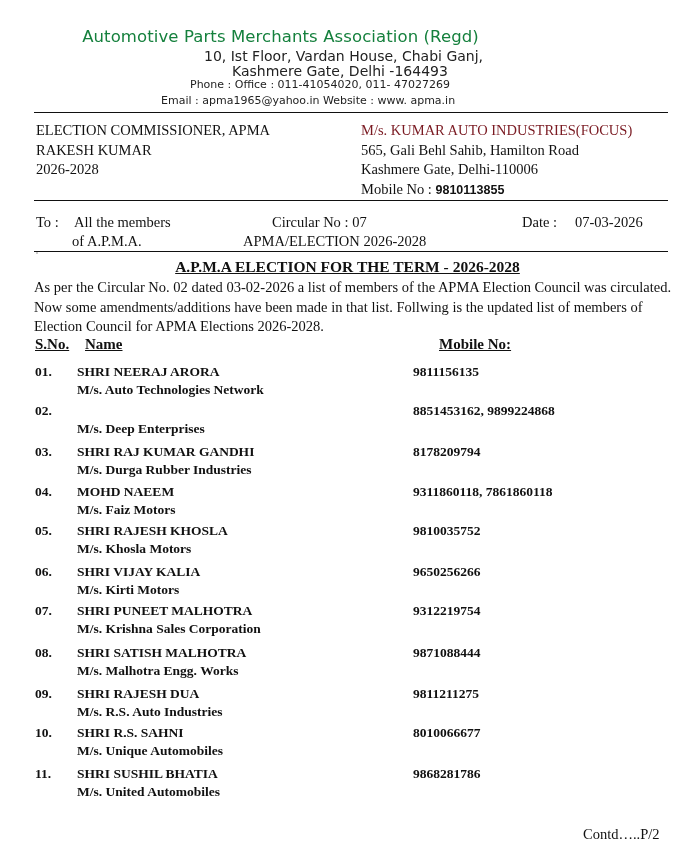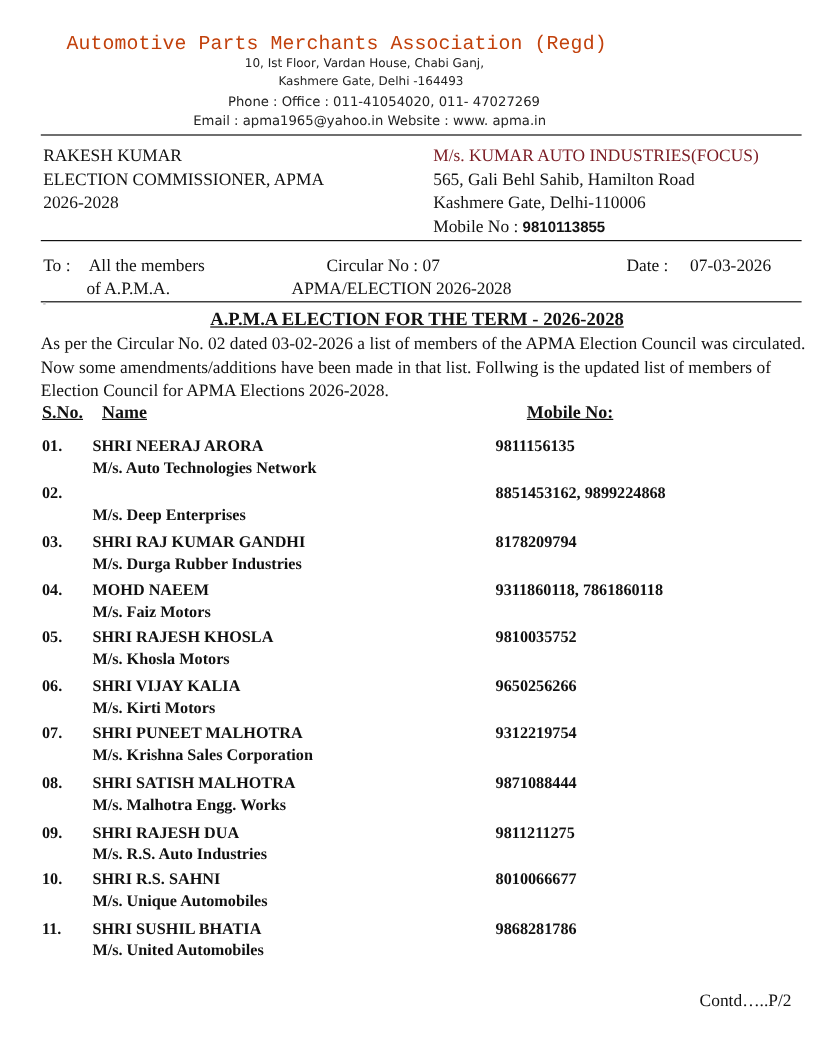--- a/index.html
+++ b/index.html
@@ -1,22 +1,22 @@
 <!DOCTYPE html>
 <html><head>
 <meta charset="utf-8">
 <style>
   html, body { margin: 0; padding: 0; background: #ffffff; }
   body { width: 695px; height: 867px; position: relative; overflow: hidden; color: #111; }
   .sans { font-family: "DejaVu Sans", "Liberation Sans", sans-serif; }
   .serif { font-family: "Liberation Serif", "DejaVu Serif", serif; }
   .abs { position: absolute; white-space: nowrap; }
 
-  .org-name { left: 0; width: 561px; text-align: center; top: 27px; font-size: 16.5px; color: #c2410c; letter-spacing: 0.1px; font-family: Liberation Mono, monospace; }
-  .org-line { font-size: 10px; color: #222; }
+  .org-name { left: 0; width: 561px; text-align: center; top: 27px; font-size: 16.5px; color: #15803d; letter-spacing: 0.1px; }
+  .org-line { font-size: 14px; color: #222; }
   .hr { position: absolute; left: 34px; width: 634px; height: 0; border-top: 1.6px solid #111; }
 
   .left-block div, .right-block div { font-size: 14.5px; line-height: 19.5px; }
   .left-block { left: 36px; top: 121px; }
   .right-block { left: 361px; top: 121px; }
   .maroon { color: #7a1a22; }
   .mobile-num { font-family: "Liberation Sans", "DejaVu Sans", sans-serif; font-weight: bold; font-size: 12.5px; }
 
   .ref { font-size: 14.5px; }
 
@@ -38,22 +38,22 @@
 <body>
 
 <div class="abs sans org-name">Automotive Parts Merchants Association (Regd)</div>
 <div class="abs sans org-line" style="left:204px; top:48px;">10,  Ist Floor, Vardan House, Chabi  Ganj,</div>
 <div class="abs sans org-line" style="left:232px; top:63px;">Kashmere Gate,  Delhi -164493</div>
 <div class="abs sans org-line" style="left:190px; top:78px; font-size:11px;">Phone : Office :  011-41054020,  011- 47027269</div>
 <div class="abs sans org-line" style="left:161px; top:94px; font-size:11px;">Email : apma1965@yahoo.in   Website : www. apma.in</div>
 <div class="hr" style="top:112px;"></div>
 
 <div class="abs serif left-block">
+  <div>ELECTION   COMMISSIONER, APMA</div>
   <div>RAKESH  KUMAR</div>
-  <div>ELECTION   COMMISSIONER, APMA</div>
   <div>2026-2028</div>
 </div>
 
 <div class="abs serif right-block">
   <div class="maroon">M/s. KUMAR AUTO INDUSTRIES(FOCUS)</div>
   <div>565, Gali Behl Sahib, Hamilton Road</div>
   <div>Kashmere Gate, Delhi-110006</div>
   <div><span>Mobile No : </span><span class="mobile-num">9810113855</span></div>
 </div>
 <div class="hr" style="top:200px;"></div>

